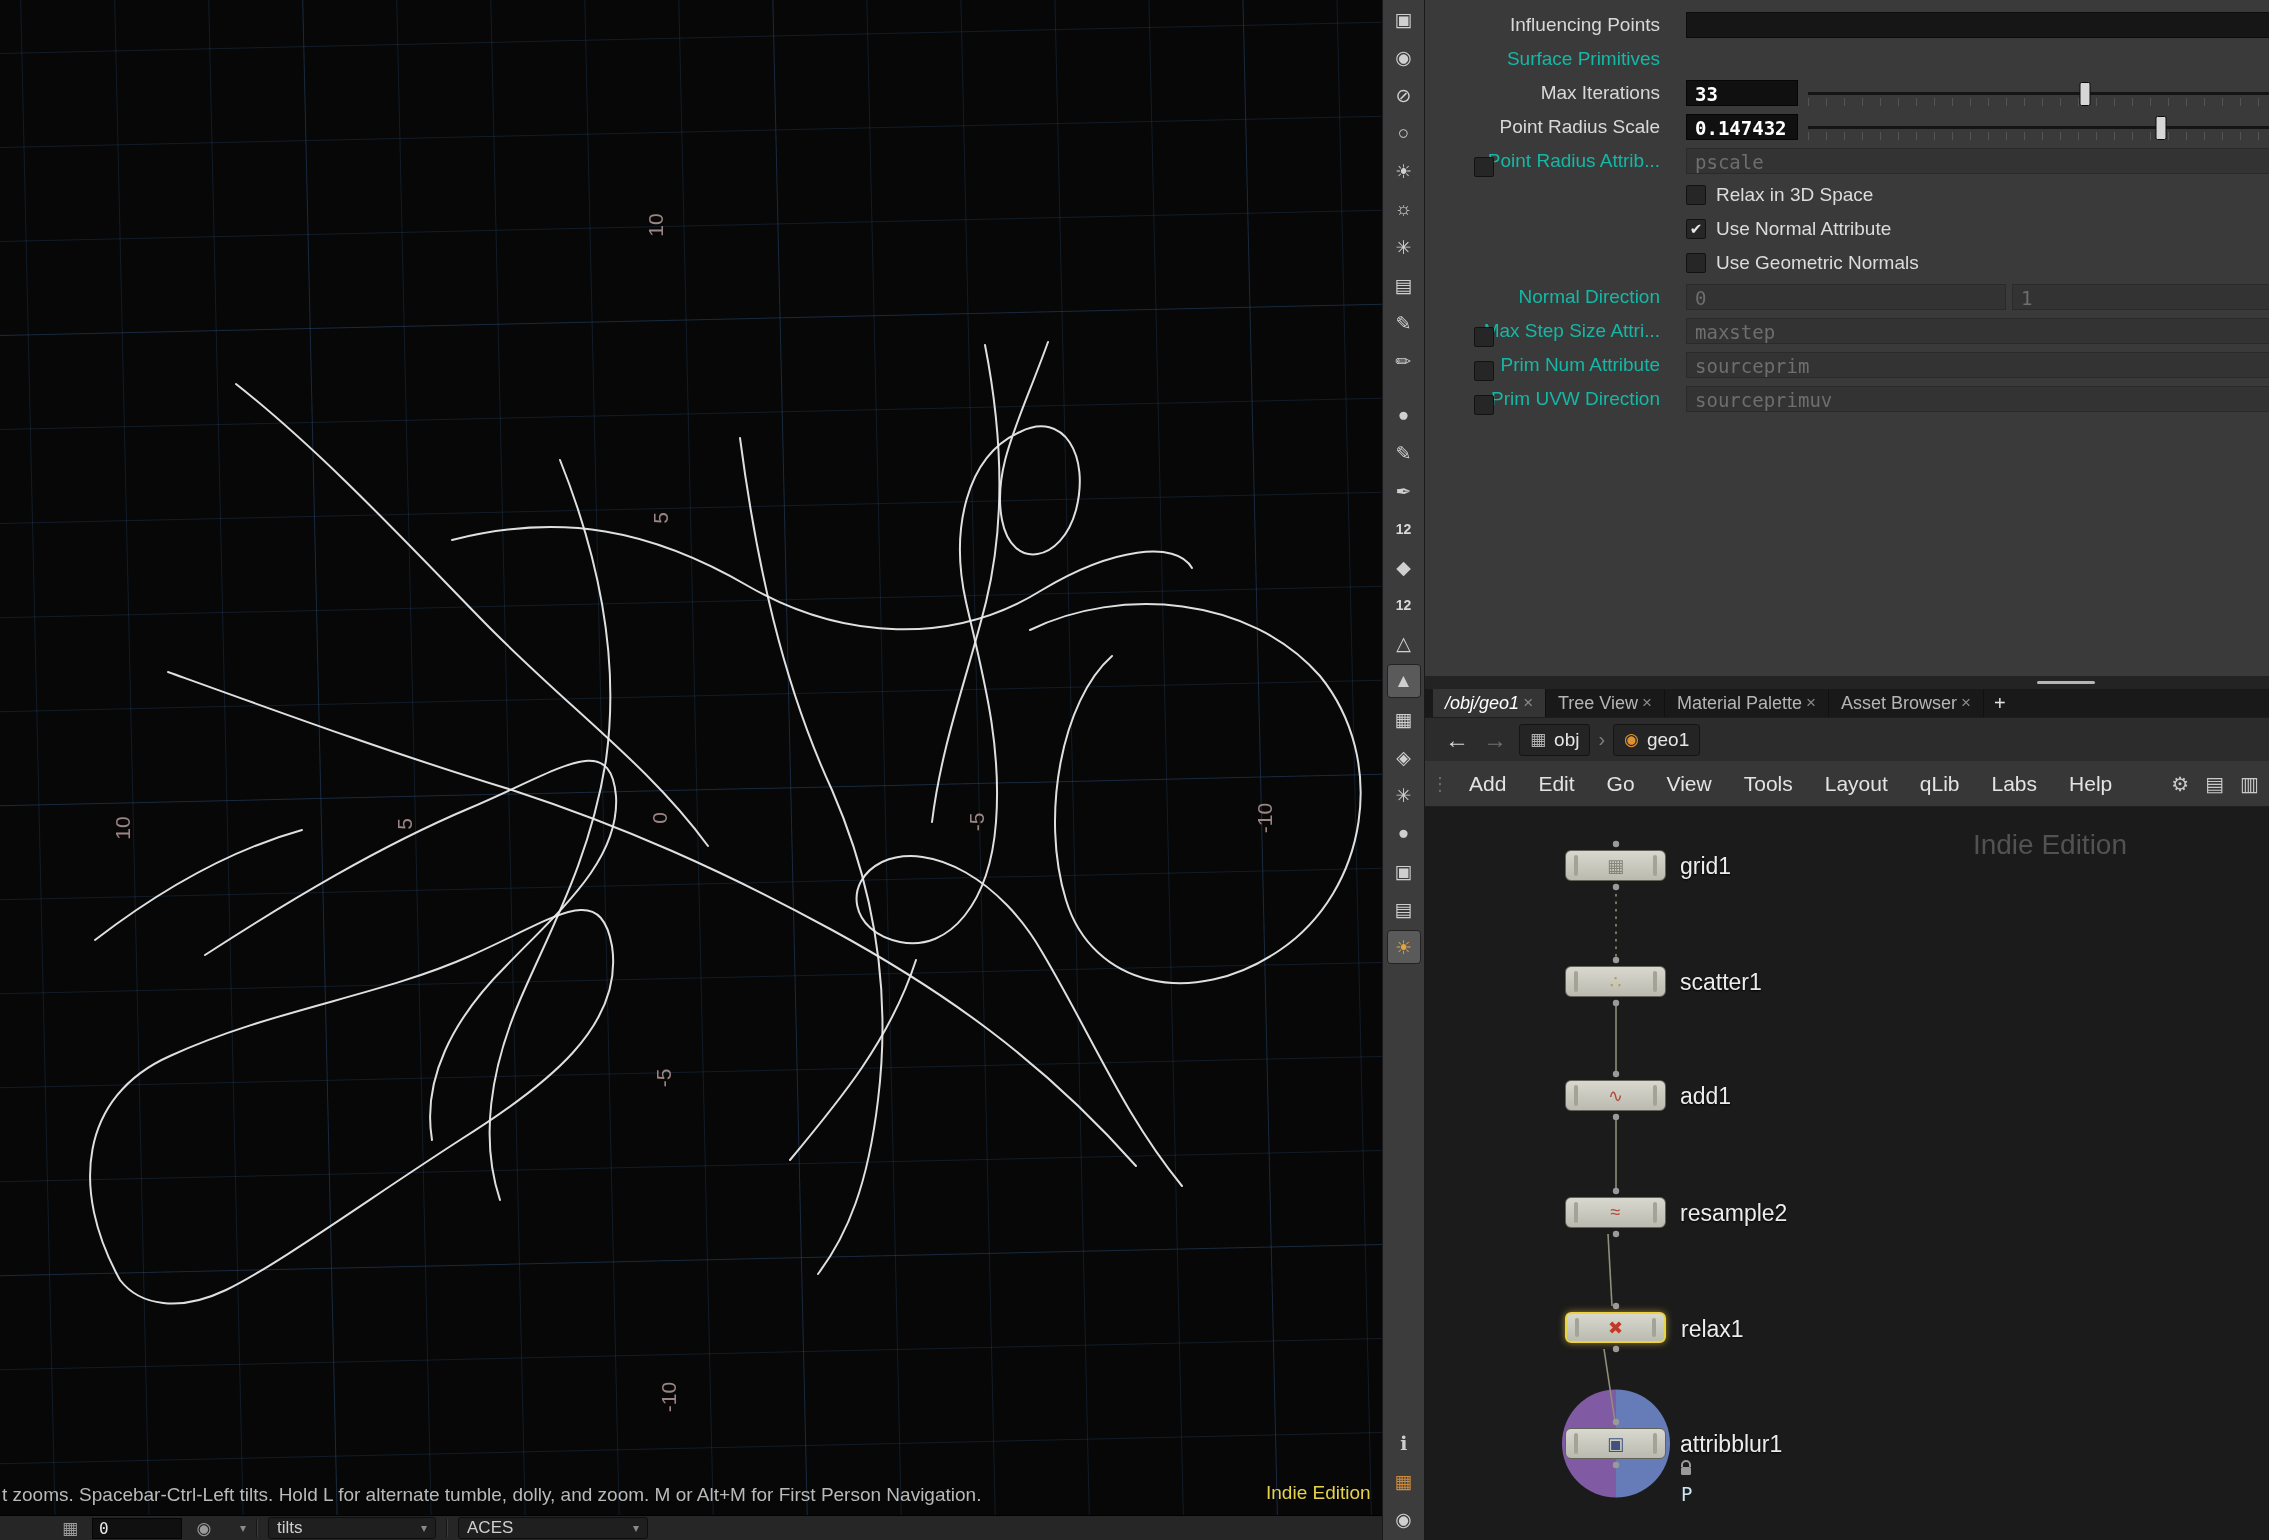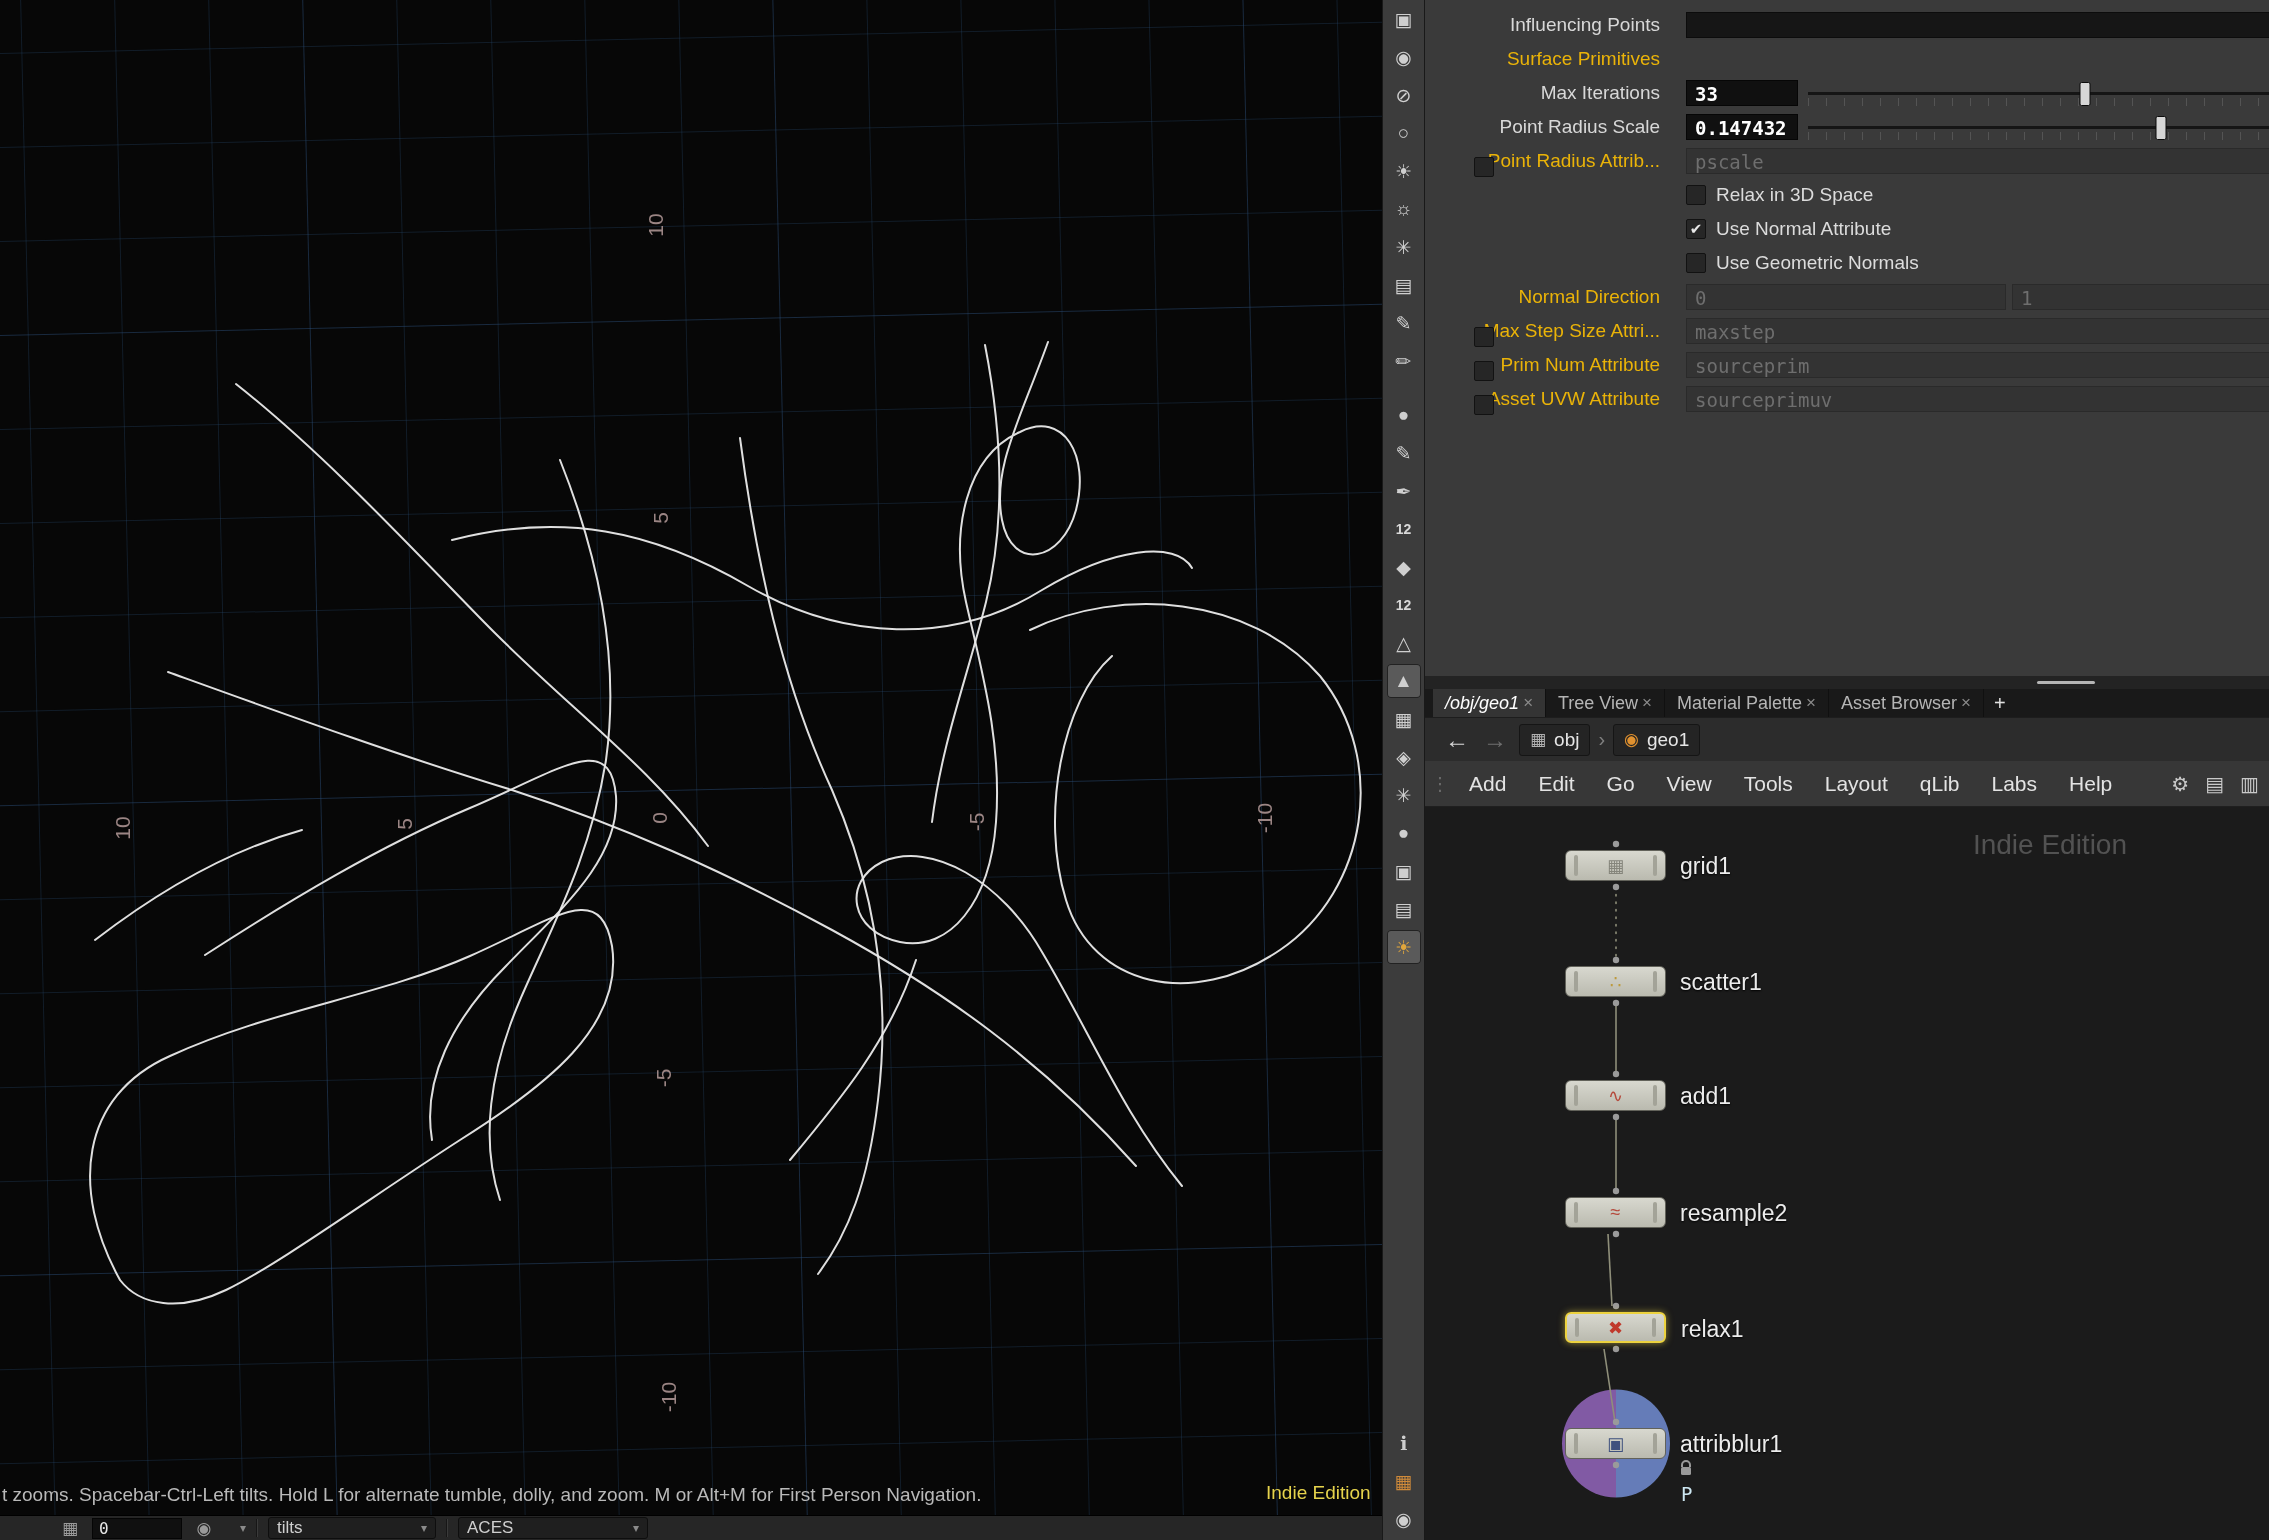--- a/index.html
+++ b/index.html
@@ -32,21 +32,21 @@
   .tb-gap{height:16px;flex:0 0 auto;}
   .tb-spacer{flex:1 1 auto;}
   
   .rightpane{position:absolute;left:1425px;top:0;width:844px;height:1540px;background:#3a3a3a;}
   
   .params{position:absolute;left:17px;top:0;width:100%;height:716px;background:#3a3a3a;padding-top:8px;box-sizing:border-box;}
   .p-row{display:flex;align-items:center;height:34px;padding-right:6px;}
   .p-labelbox{width:230px;flex:0 0 230px;position:relative;display:flex;justify-content:flex-end;
     align-items:center;padding-right:12px;box-sizing:border-box;}
   .p-label{font-size:19px;color:#d8d8d8;white-space:nowrap;}
-  .p-label.dis{color:#eab308;}
+  .p-label.dis{color:#14b8a6;}
   .p-controls{flex:1;display:flex;align-items:center;gap:6px;height:100%;margin-left:14px;}
   .p-field{height:26px;background:#161616;border:1px solid #0c0c0c;color:#f0f0f0;
     font-family:"DejaVu Sans Mono",monospace;font-size:19px;line-height:26px;padding-left:8px;box-sizing:border-box;}
   .p-field.dis{background:#333;border-color:#2a2a2a;color:#6e6e6e;}
   .p-field.grow{flex:1;}
   .p-valuebox{width:112px;flex:0 0 112px;height:26px;background:#101010;border:1px solid #060606;
     color:#fff;font-weight:bold;font-family:"DejaVu Sans Mono",monospace;font-size:19px;line-height:26px;padding-left:8px;box-sizing:border-box;}
   .p-slider{flex:1;position:relative;height:28px;}
   .p-groove{position:absolute;left:4px;right:4px;top:13px;height:3px;background:#151515;}
   .p-ticks{position:absolute;left:4px;right:4px;bottom:1px;height:8px;
@@ -318,21 +318,21 @@
             <div class="p-check inlabel"></div>
             <span class="p-label dis">Prim Num Attribute</span>
           </div>
           <div class="p-controls">
             <div class="p-field grow dis">sourceprim</div>
           </div>
         </div>
         <div class="p-row">
           <div class="p-labelbox">
             <div class="p-check inlabel"></div>
-            <span class="p-label dis">Asset UVW Attribute</span>
+            <span class="p-label dis">Prim UVW Direction</span>
           </div>
           <div class="p-controls">
             <div class="p-field grow dis">sourceprimuv</div>
           </div>
         </div>
       </div>
 
     <div class="pane-gap"></div>
     <div class="pane-scrolldash"></div>
 

